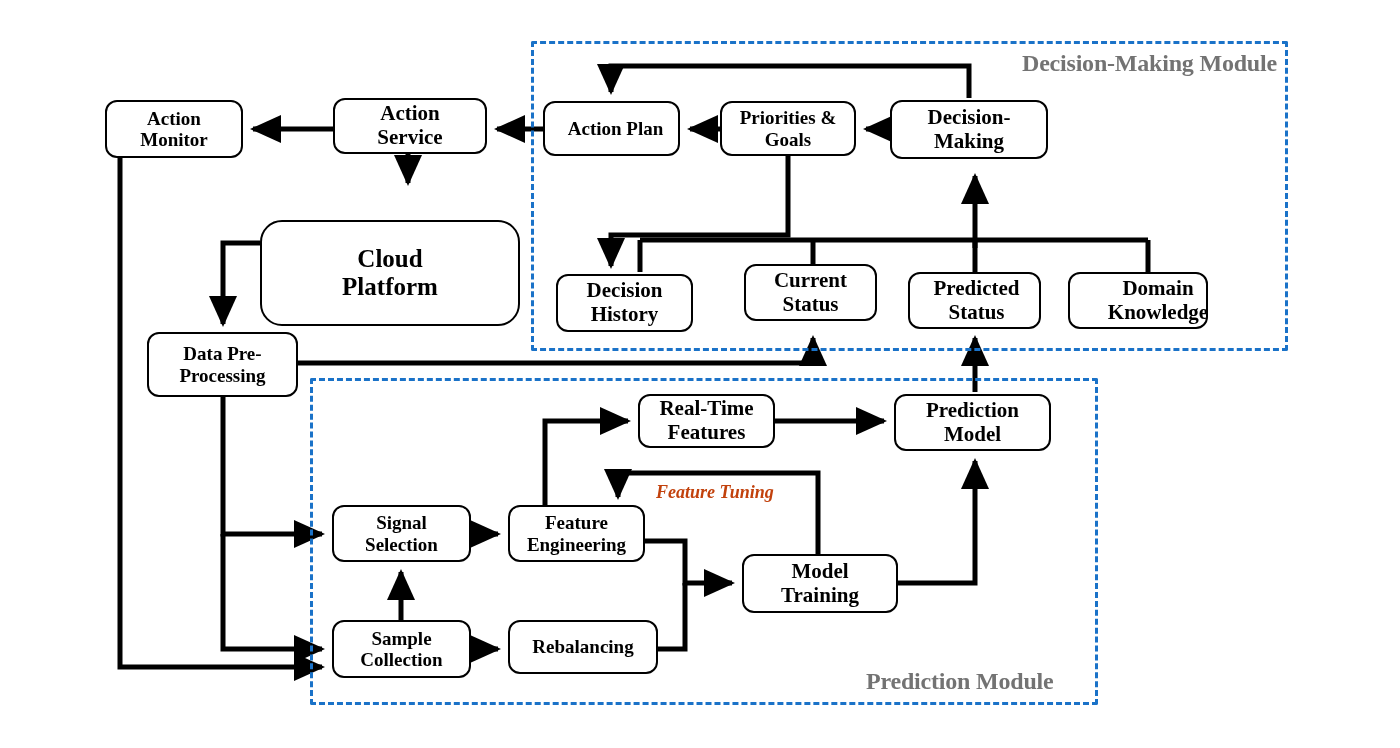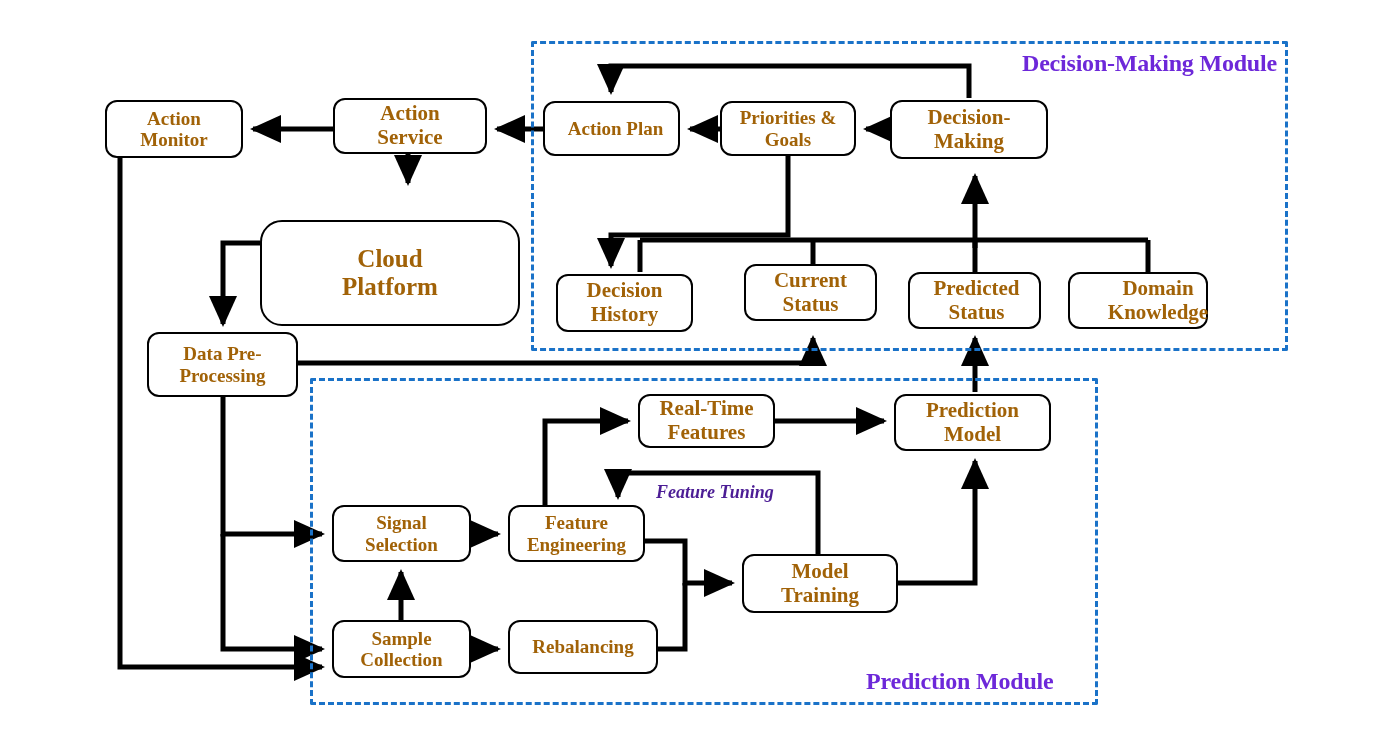--- a/index.html
+++ b/index.html
@@ -27,21 +27,21 @@
     position: absolute;
     box-sizing: border-box;
     border: 2.5px solid #000000;
     border-radius: 12px;
     background: #ffffff;
     display: flex;
     align-items: center;
     justify-content: center;
     text-align: center;
     font-weight: bold;
-    color: #a16207;
+    color: #000000;
     line-height: 1.12;
     padding: 2px 4px;
     z-index: 5;
   }
   .node .lbl {
     display: block;
     white-space: pre-line;
   }
   .n-sm { font-size: 21px; }
   .n-md { font-size: 19px; }
@@ -51,34 +51,34 @@
   .module-box {
     position: absolute;
     box-sizing: border-box;
     border: 3px dashed #1a72c8;
     border-radius: 2px;
     background: transparent;
     z-index: 1;
   }
   .module-label {
     position: absolute;
-    color: #6d28d9;
+    color: #737373;
     font-weight: bold;
     font-size: 24px;
     font-family: "Liberation Serif", "DejaVu Serif", serif;
     letter-spacing: -0.2px;
     z-index: 6;
     white-space: nowrap;
   }
   .edge-label {
     position: absolute;
     font-style: italic;
     font-weight: bold;
     font-size: 18px;
-    color: #4c1d95;
+    color: #c2410c;
     z-index: 6;
     white-space: nowrap;
   }
 </style>
 </head>
 <body>
 
 <div id="canvas">
 
   <div class="module-box" style="left:531px; top:41px; width:757px; height:310px;"></div>

